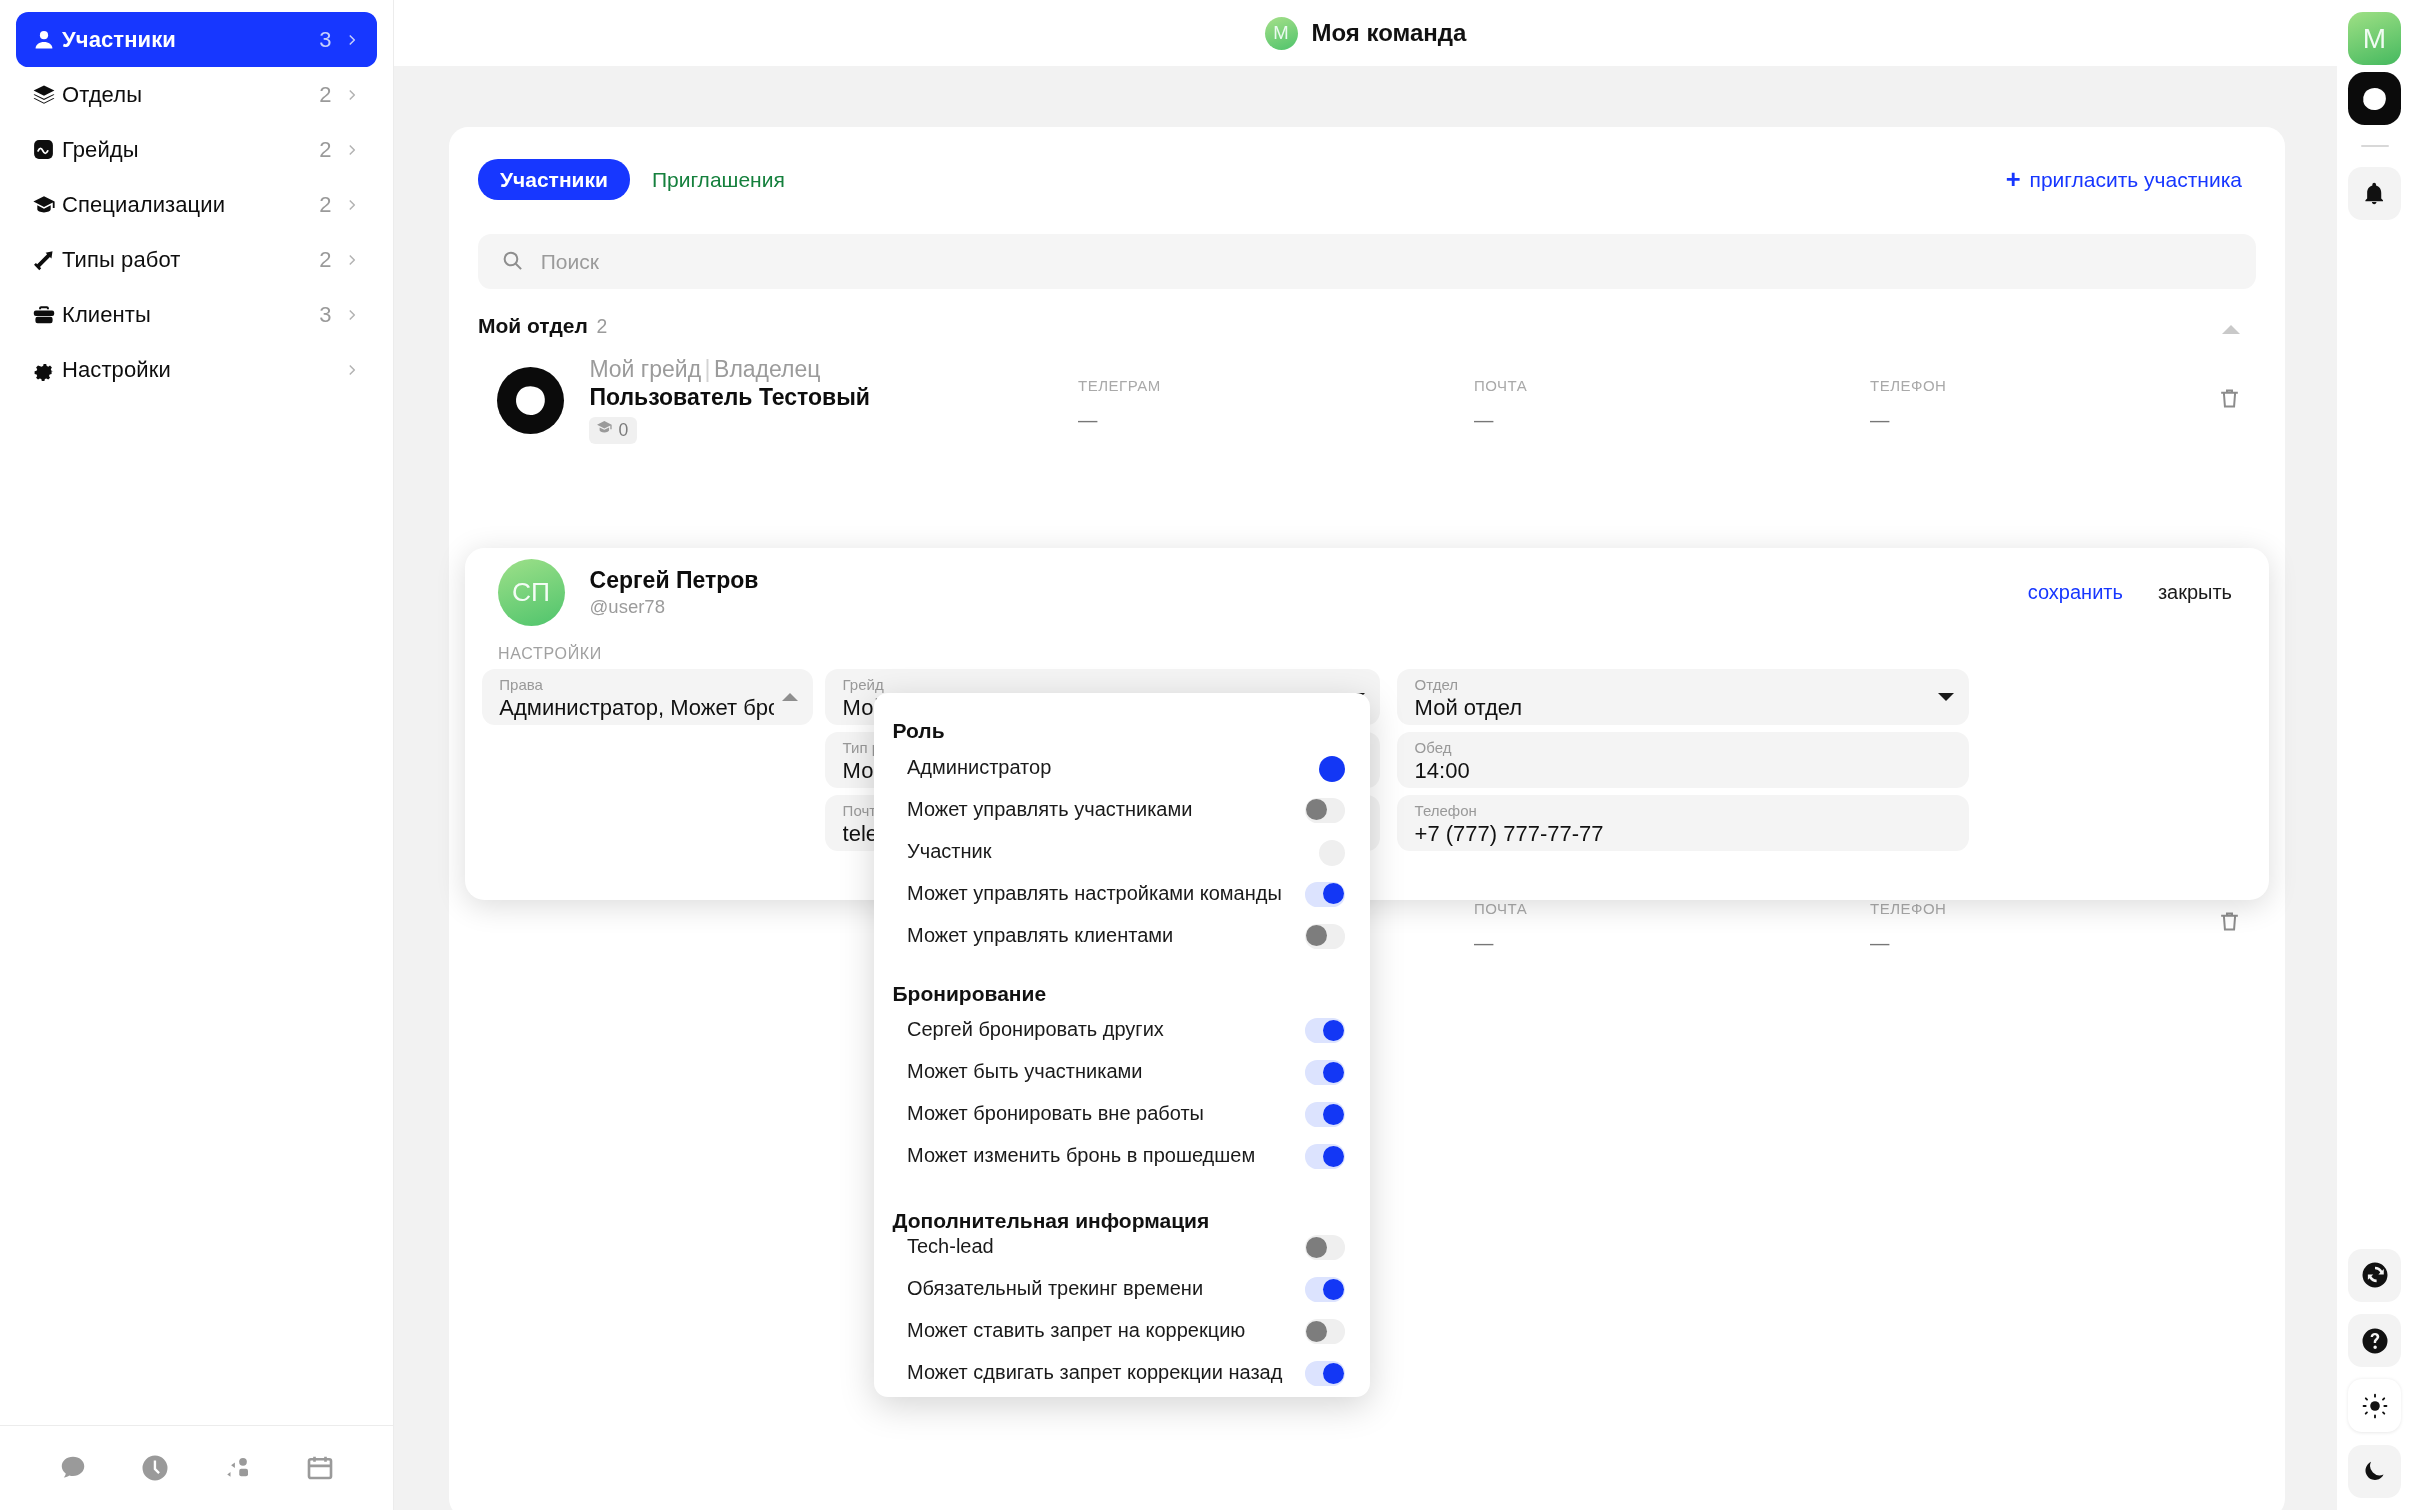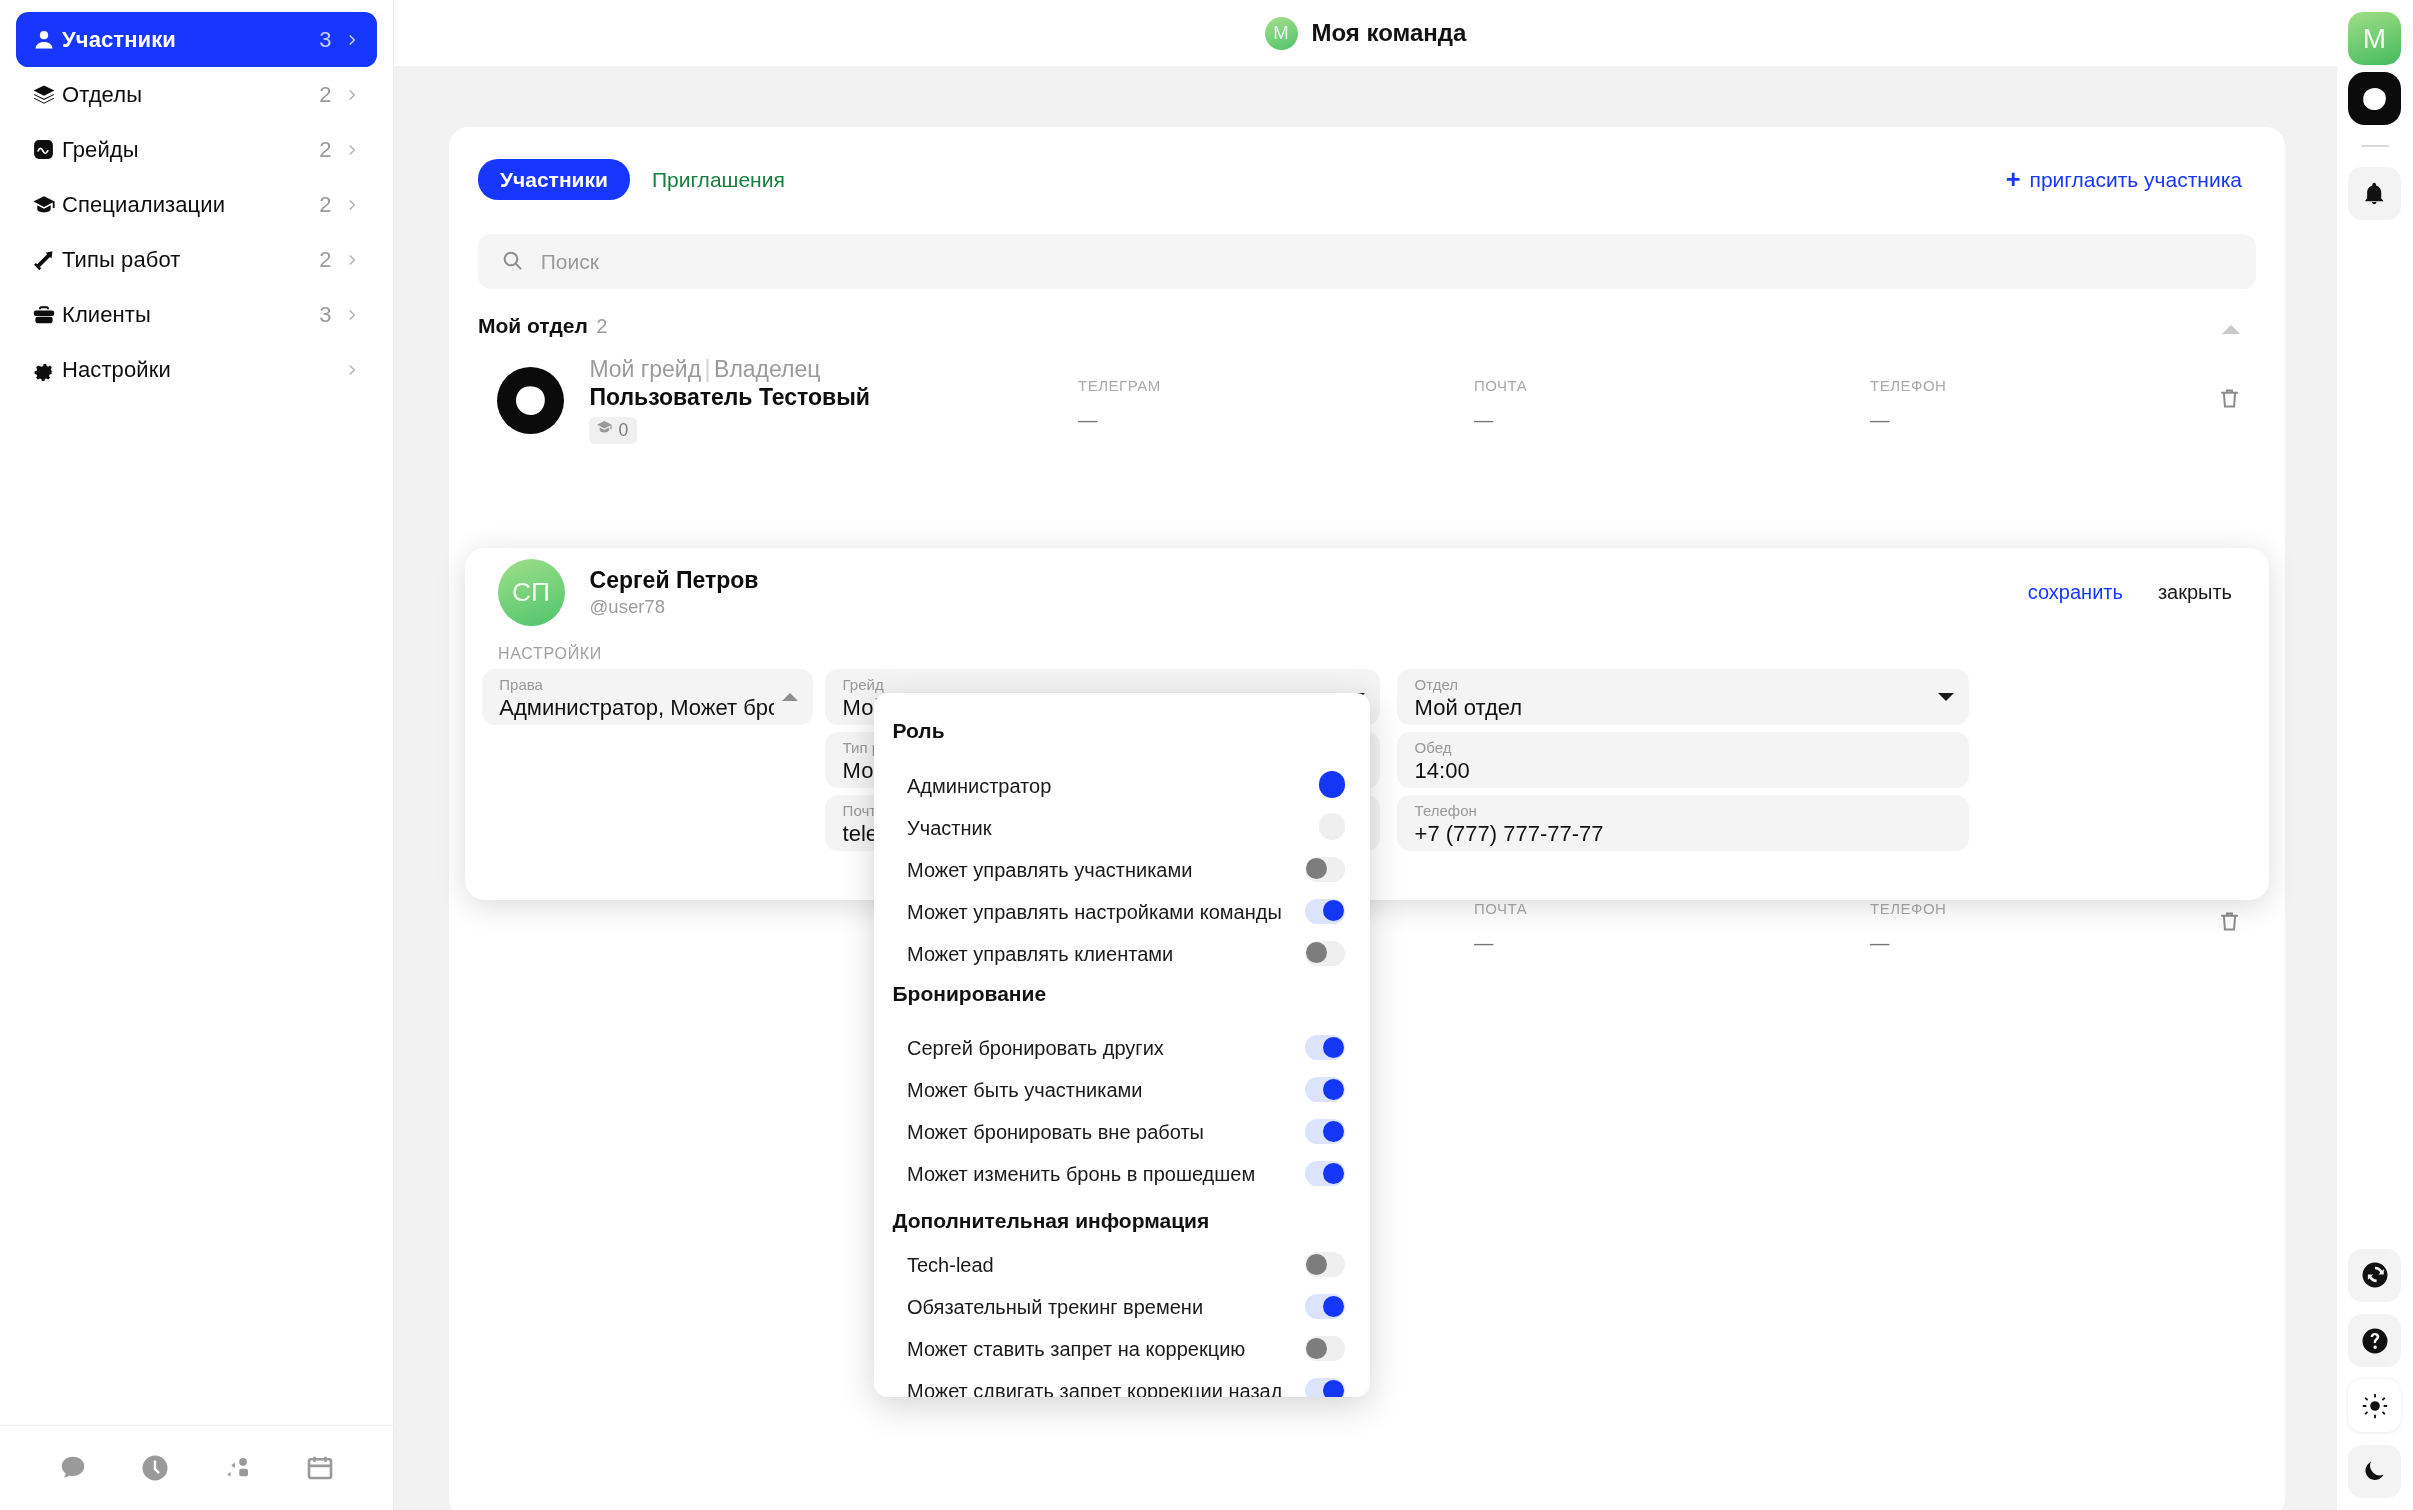--- a/index.html
+++ b/index.html
@@ -241,21 +241,21 @@
     width: 496px; height: 704px;
     background: #ffffff; border-radius: 14px;
     box-shadow: 0 8.8px 35px rgba(0,0,0,.17);
     z-index: 40; overflow: hidden;
   }
   .dd-group-title {
     font-size: 21px; font-weight: 700; color: #111;
     padding: 0 0 0 18.5px;
   }
   .dd-row {
-    display: flex; align-items: flex-end;
+    display: flex; align-items: flex-start;
     height: 42px; padding: 0 25px 0 33px;
     cursor: pointer;
   }
   .dd-row-label { font-size: 20px; color: #1a1a1a; flex: 1; }
   .radio { width: 26.4px; height: 26.4px; border-radius: 50%; flex: 0 0 26.4px; }
   .radio.on { background: #1337f5; }
   .radio.off { background: #efefef; }
   .switch {
     width: 40px; height: 25px; border-radius: 12.3px; flex: 0 0 40px;
     position: relative;
@@ -599,30 +599,30 @@
 
     </section>
 
     <div id="rights-dropdown">
         <div class="dd-group-title" style="margin-top: 26.4px; margin-bottom: 12.3px;">Роль</div>
         <div class="dd-row">
           <span class="dd-row-label">Администратор</span>
           <span class="radio on"></span>
         </div>
         <div class="dd-row">
+          <span class="dd-row-label">Может управлять участниками</span>
+          <span class="switch off">
+            <span class="knob"></span>
+          </span>
+        </div>
+        <div class="dd-row">
           <span class="dd-row-label">Участник</span>
           <span class="radio off"></span>
         </div>
         <div class="dd-row">
-          <span class="dd-row-label">Может управлять участниками</span>
-          <span class="switch off">
-            <span class="knob"></span>
-          </span>
-        </div>
-        <div class="dd-row">
           <span class="dd-row-label">Может управлять настройками команды</span>
           <span class="switch on">
             <span class="knob"></span>
           </span>
         </div>
         <div class="dd-row">
           <span class="dd-row-label">Может управлять клиентами</span>
           <span class="switch off">
             <span class="knob"></span>
           </span>

